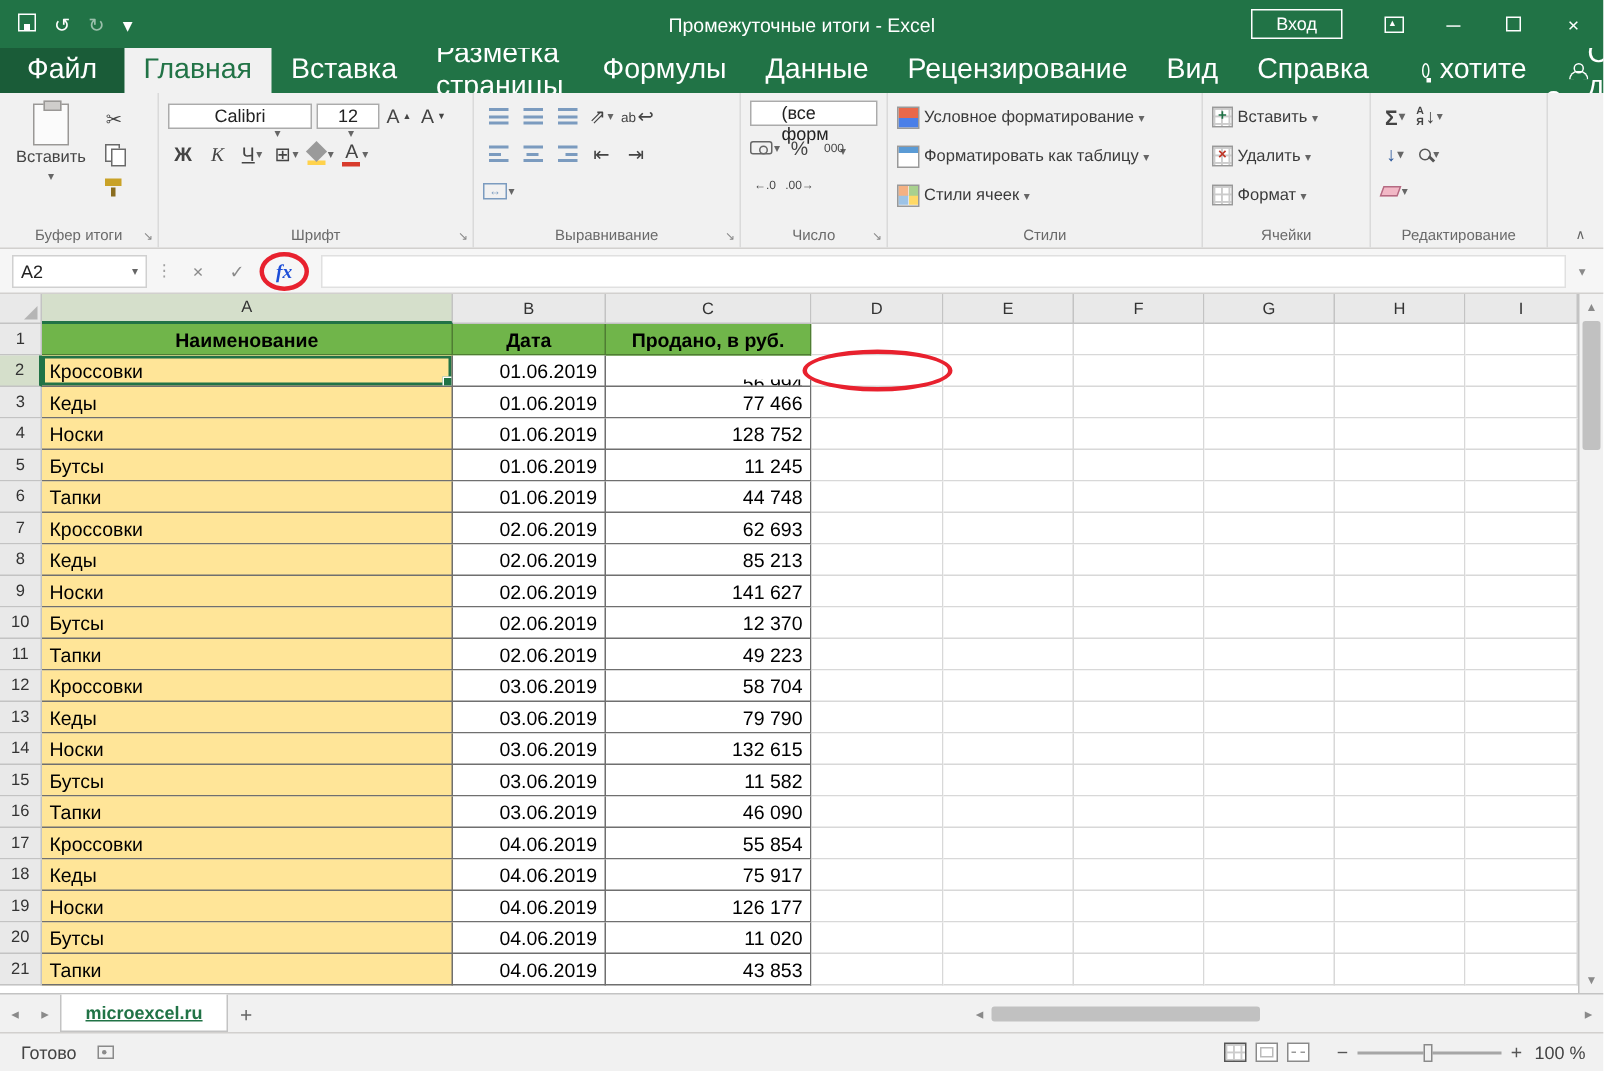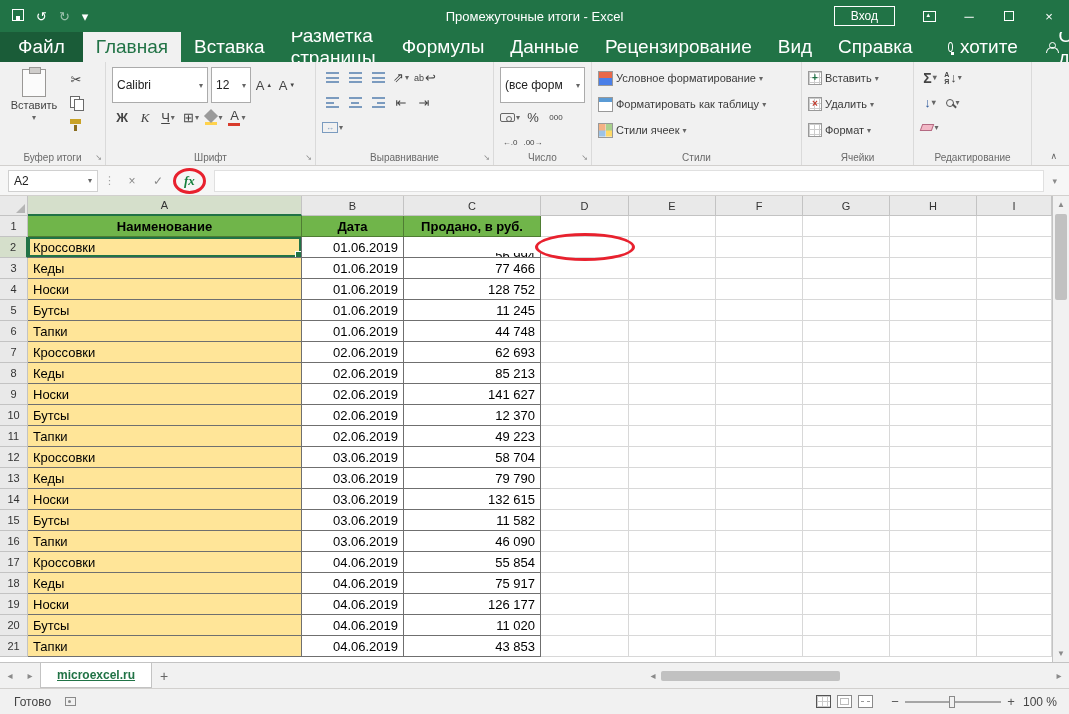--- a/index.html
+++ b/index.html
@@ -42,21 +42,21 @@
   .person::after{content:"";position:absolute;left:0;bottom:0;width:11px;height:5px;border:1px solid #fff;border-bottom:none;border-radius:6px 6px 0 0;}
 
   
   .ribbon{height:104px;background:var(--ribbon-bg);border-bottom:1px solid var(--line);display:flex;position:relative;flex:0 0 auto;font-size:11px;color:#3b3b3b;}
   .rgroup{position:relative;border-right:1px solid #dadada;padding:5px 6px 16px;display:flex;flex-direction:column;gap:4px;}
   .grp-label{position:absolute;bottom:2px;left:0;right:0;text-align:center;font-size:10px;color:#6a6a6a;}
   .dlg{position:absolute;right:3px;bottom:3px;font-size:8px;color:#8a8a8a;line-height:1;}
   .rrow{display:flex;align-items:center;gap:3px;}
   .sb{min-width:20px;height:21px;display:inline-flex;align-items:center;justify-content:center;font-size:13px;color:#444;gap:1px;}
   .caret{font-size:8px;color:#666;}
-  .combo{height:36px;border:1px solid #ababab;background:#fff;display:flex;align-items:center;padding:0 4px;font-size:12px;color:#222;}
+  .combo{height:17px;border:1px solid #ababab;background:#fff;display:flex;align-items:center;padding:0 20px;font-size:12px;color:#222;flex-direction:column;}
   .w-font{width:96px;}.w-size{width:40px;}.w-num{width:86px;}
   .combo .caret{margin-left:auto;}
   .g-clip{width:106px;}.g-font{width:210px;}.g-align{width:178px;}.g-num{width:98px;}.g-styles{width:210px;}.g-cells{width:112px;}.g-edit{width:118px;}
   .ribbon-collapse{position:absolute;right:12px;bottom:4px;font-size:9px;color:#666;}
 
   .clip-wrap{display:flex;gap:4px;}
   .bigbtn{width:56px;display:flex;flex-direction:column;align-items:center;gap:2px;padding-top:2px;color:#8a8a8a;}
   .ic-paste{width:24px;height:28px;border:1px solid #9a9896;background:#fbfbfb;position:relative;}
   .ic-paste::before{content:"";position:absolute;top:-3px;left:6px;width:10px;height:5px;background:#cfcdcb;border:1px solid #9a9896;}
   .bigbtn-label{font-size:11px;color:#444;}
@@ -111,21 +111,21 @@
   .ic-eraser{width:12px;height:7px;background:#f2b8c6;border:1px solid #b46a82;transform:skewX(-20deg);display:inline-block;}
   .ic-find{width:8px;height:8px;border:1.5px solid #555;border-radius:50%;position:relative;display:inline-block;}
   .ic-find::after{content:"";width:5px;height:1.5px;background:#555;position:absolute;right:-4px;bottom:-1px;transform:rotate(45deg);}
 
   
   .formulabar{height:30px;background:#f6f6f6;border-bottom:1px solid var(--line);display:flex;align-items:center;padding:3px 8px;gap:4px;flex:0 0 auto;}
   .namebox{width:90px;height:22px;background:#fff;border:1px solid #d0d0d0;display:flex;align-items:center;padding:0 5px;font-size:12px;color:#222;}
   .namebox .caret{margin-left:auto;}
   .fb-dots{color:#a0a0a0;font-size:11px;padding:0 2px;}
   .fb-btn{border:none;background:transparent;color:#8a8a8a;font-size:12px;width:22px;height:22px;display:inline-flex;align-items:center;justify-content:center;}
-  .fb-btn.fx{font-family:"Liberation Serif",serif;font-style:italic;font-weight:bold;color:#15803d;font-size:13px;width:auto;padding:0 2px;}
+  .fb-btn.fx{font-family:"Liberation Serif",serif;font-style:italic;font-weight:bold;color:#1d4ed8;font-size:13px;width:auto;padding:0 2px;}
   .red-ring{display:inline-flex;align-items:center;justify-content:center;border:3px solid var(--red);border-radius:50%;padding:0 6px;height:26px;}
   .fb-input{flex:1;height:22px;background:#fff;border:1px solid #e0e0e0;margin-left:4px;}
   .fb-expand{color:#8a8a8a;font-size:9px;padding:0 4px;}
 
   
   .gridarea{flex:1;display:flex;overflow:hidden;background:#fff;}
   .sheet{width:1052px;position:relative;overflow:hidden;background:#fff;}
   .xl-row{display:flex;height:21px;}
   .xl-headrow{height:20px;}
   .xl-corner{width:28px;background:var(--hdr-bg);border-right:1px solid var(--hdr-line);border-bottom:1px solid var(--hdr-line);position:relative;flex:0 0 auto;}

